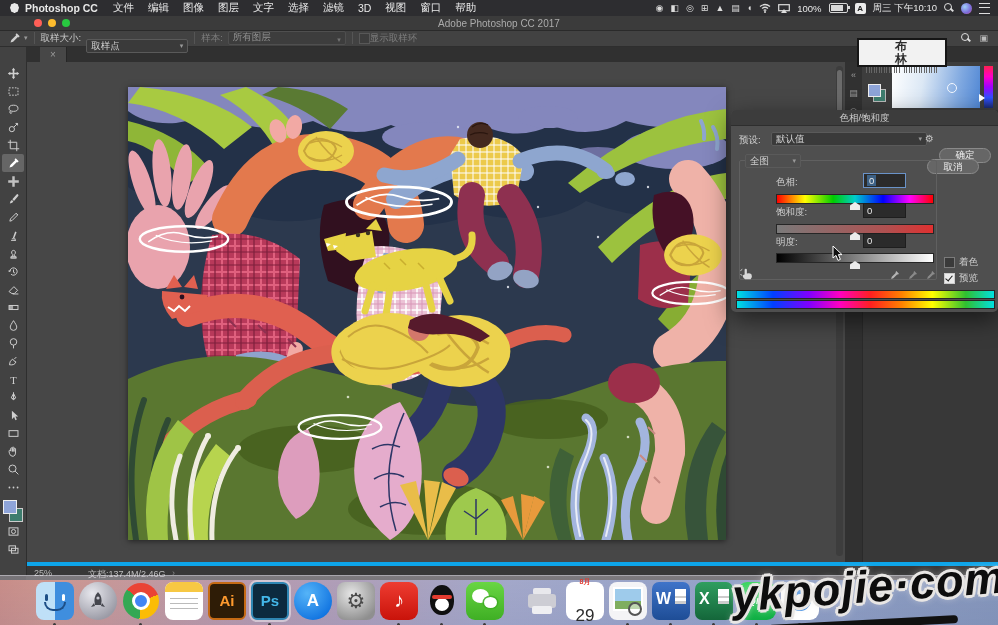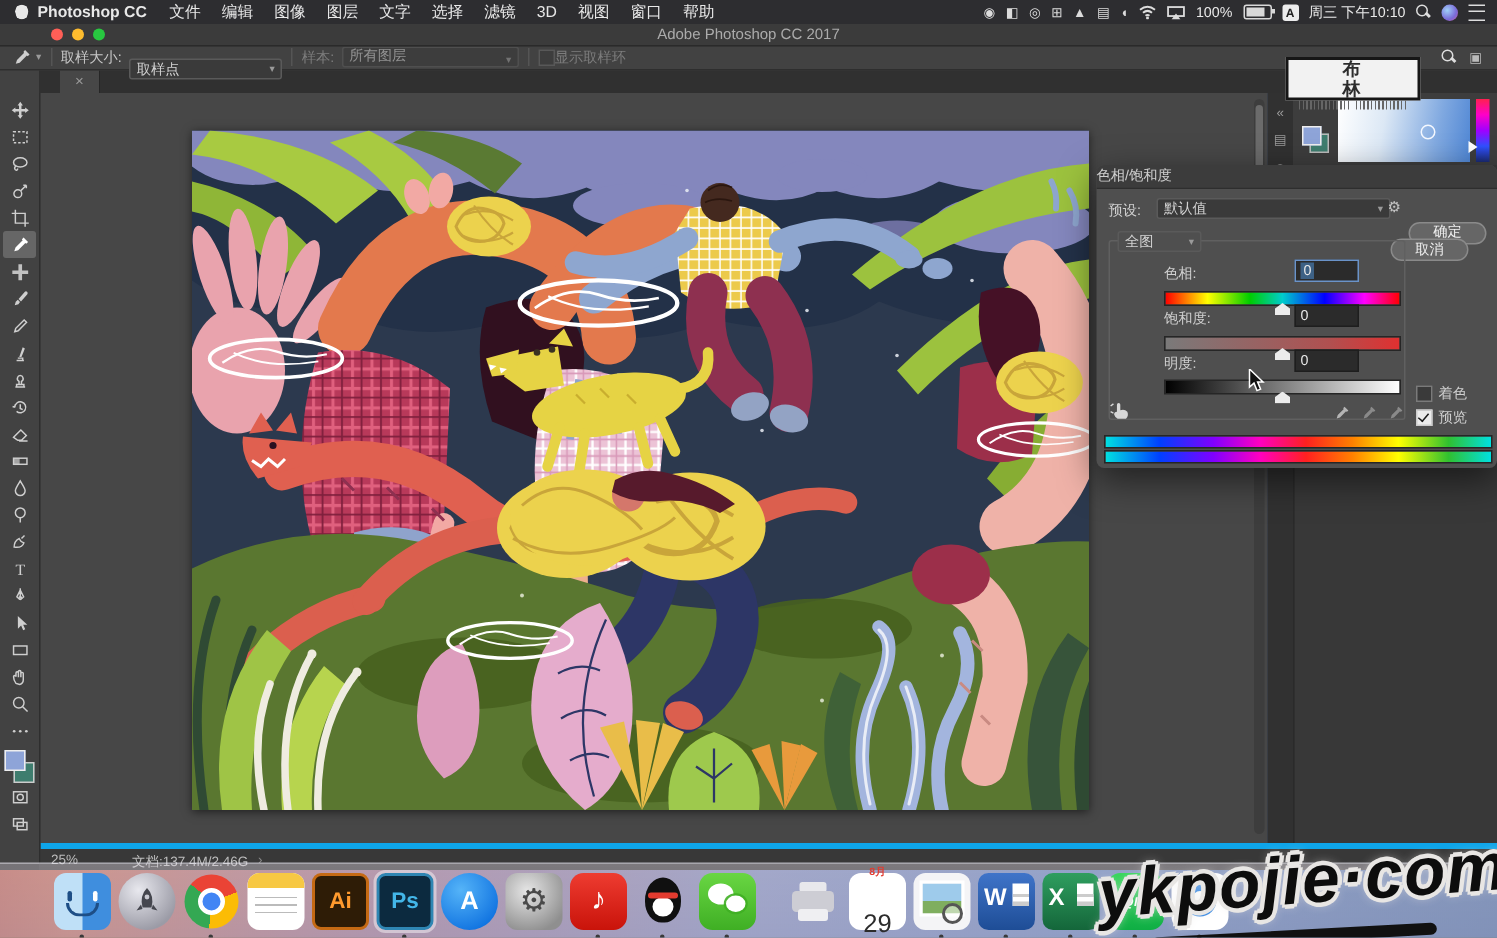--- a/index.html
+++ b/index.html
@@ -74,21 +74,21 @@
   #cp-grad{position:absolute;left:30px;top:4px;width:88px;height:42px;
            background:linear-gradient(100deg,#ffffff 0%,#dce8f5 35%,#7fa8e0 75%,#4f86d4 100%);}
   #cp-grad i{position:absolute;left:62%;top:40%;width:8px;height:8px;border:1.5px solid #f4f8ff;border-radius:50%;display:block;}
   #cp-hue{position:absolute;left:122px;top:4px;width:9px;height:42px;
           background:linear-gradient(#ff2050,#ff00c8,#a000ff,#3050ff,#1a2a70);}
   #cp-hue i{position:absolute;left:-5px;top:28px;border:4px solid transparent;border-left:6px solid #fff;display:block;}
   
   #dialog{position:absolute;left:731px;top:110px;width:267px;height:202px;background:#4f4f4f;z-index:40;
           border-radius:5px;box-shadow:0 8px 24px rgba(0,0,0,.55);color:#d6d6d6;font-size:9.5px;}
   #dlg-title{position:absolute;left:0;top:0;right:0;height:15px;background:#3c3c3c;border-radius:5px 5px 0 0;
-             line-height:15px;color:#cfcfcf;font-size:9.5px;border-bottom:1px solid #2e2e2e;}
+             text-align:center;line-height:15px;color:#cfcfcf;font-size:9.5px;border-bottom:1px solid #2e2e2e;}
   .btn{position:absolute;width:52px;height:15px;border-radius:8px;background:#666;border:1px solid #8a8a8a;
        color:#f0f0f0;font-size:9.5px;line-height:13px;text-align:center;padding:0;}
   #groupbox{position:absolute;left:8px;top:50px;width:196px;height:118px;border:1px solid #606060;border-radius:2px;}
   .dlbl{position:absolute;color:#cfcfcf;}
   .num{position:absolute;width:38px;height:13px;background:#2b2b2b;border:1px solid #1e1e1e;color:#e8e8e8;
        font-size:9.5px;line-height:13px;padding-left:3px;}
   .num.focus{border-color:#6a93c9;}
   .num .hl{background:#3d6185;padding:0 2px;}
   .slider{position:absolute;height:8px;border:1px solid #262626;}
   .sl-hue{background:linear-gradient(90deg,#f00,#ff0 18%,#0c0 36%,#0cc 50%,#00f 68%,#f0f 85%,#f00);}

